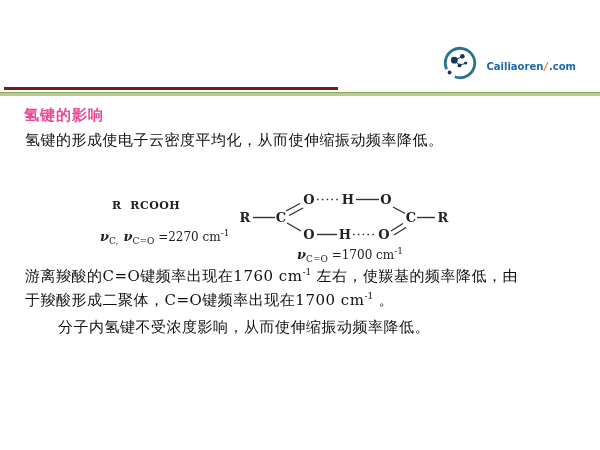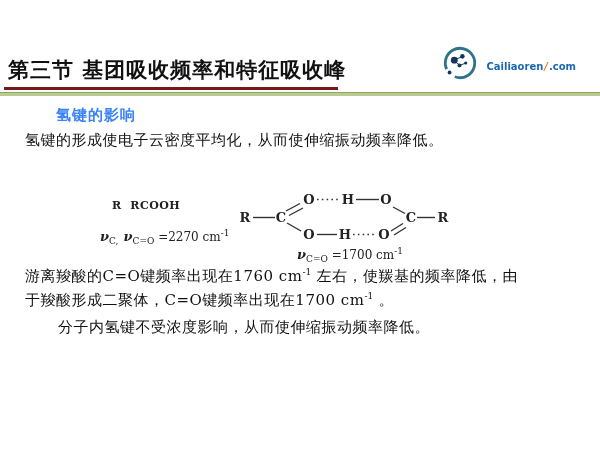--- a/index.html
+++ b/index.html
@@ -25,21 +25,21 @@
   .logo-mark{width:38px;height:38px;}
   .logo-text{display:flex;flex-direction:column;line-height:1;}
   .logo-row1{display:flex;align-items:flex-end;}
   .logo-cn{font-size:19px;font-weight:bold;color:#1b68b2;letter-spacing:1px;font-family:"DejaVu Sans","Liberation Sans",sans-serif;}
   .logo-ren{font-size:20px;font-weight:bold;color:#ef7b19;font-family:"DejaVu Sans","Liberation Sans",sans-serif;}
   .logo-row2{font-size:10px;font-weight:bold;color:#1b68b2;margin-top:7px;font-family:"DejaVu Sans","Liberation Sans",sans-serif;}
   .logo-slash{color:#ef7b19;font-style:italic;padding:0 1px;}
   
   .heading-red{
     position:absolute;left:24px;top:106px;font-size:15px;font-weight:bold;
-    color:#3b82f6;letter-spacing:1px;margin-left:32px;
+    color:#ec4899;letter-spacing:1px;
   }
   .body-line{position:absolute;margin:1px;font-size:15px;letter-spacing:0.5px;white-space:pre;color:#111111;}
   .l1{left:24px;top:130px;}
   .l2{left:24px;top:153px;}
   .l3{left:24px;top:266px;}
   .l4{left:24px;top:290px;}
   .l5{left:57px;top:317px;}
   sup.small{font-size:9px;vertical-align:super;letter-spacing:0;}
   
   .monomer-label{
@@ -55,21 +55,20 @@
   .dimer-svg{position:absolute;left:233px;top:186px;width:220px;height:64px;}
   .dimer-svg text{font-family:"DejaVu Serif","Liberation Serif",serif;font-size:13px;font-weight:600;fill:#222222;}
   .dimer-svg line{stroke:#333333;stroke-width:1.4;}
   .dimer-svg line.dots{stroke-dasharray:1.6,3.2;stroke-width:1.6;}
 </style>
 </head>
 <body>
 
 <div class="slide">
 
-  <h1 class="title">第三节 基团吸收频率和特征吸收峰</h1>
   <div class="title-underline"></div>
   <div class="green-rule"></div>
 
   <div class="logo">
     <svg class="logo-mark" viewBox="0 0 40 40">
       <circle cx="20" cy="20" r="15.5" fill="none" stroke="#2d7389" stroke-width="3" stroke-dasharray="62 12" transform="rotate(-120 20 20)"></circle>
       <circle cx="14" cy="17" r="3.6" fill="#16355f"></circle>
       <circle cx="22.5" cy="13" r="2.4" fill="#16355f"></circle>
       <circle cx="19.5" cy="22.5" r="2.1" fill="#16355f"></circle>
       <circle cx="26" cy="20" r="1.7" fill="#16355f"></circle>

